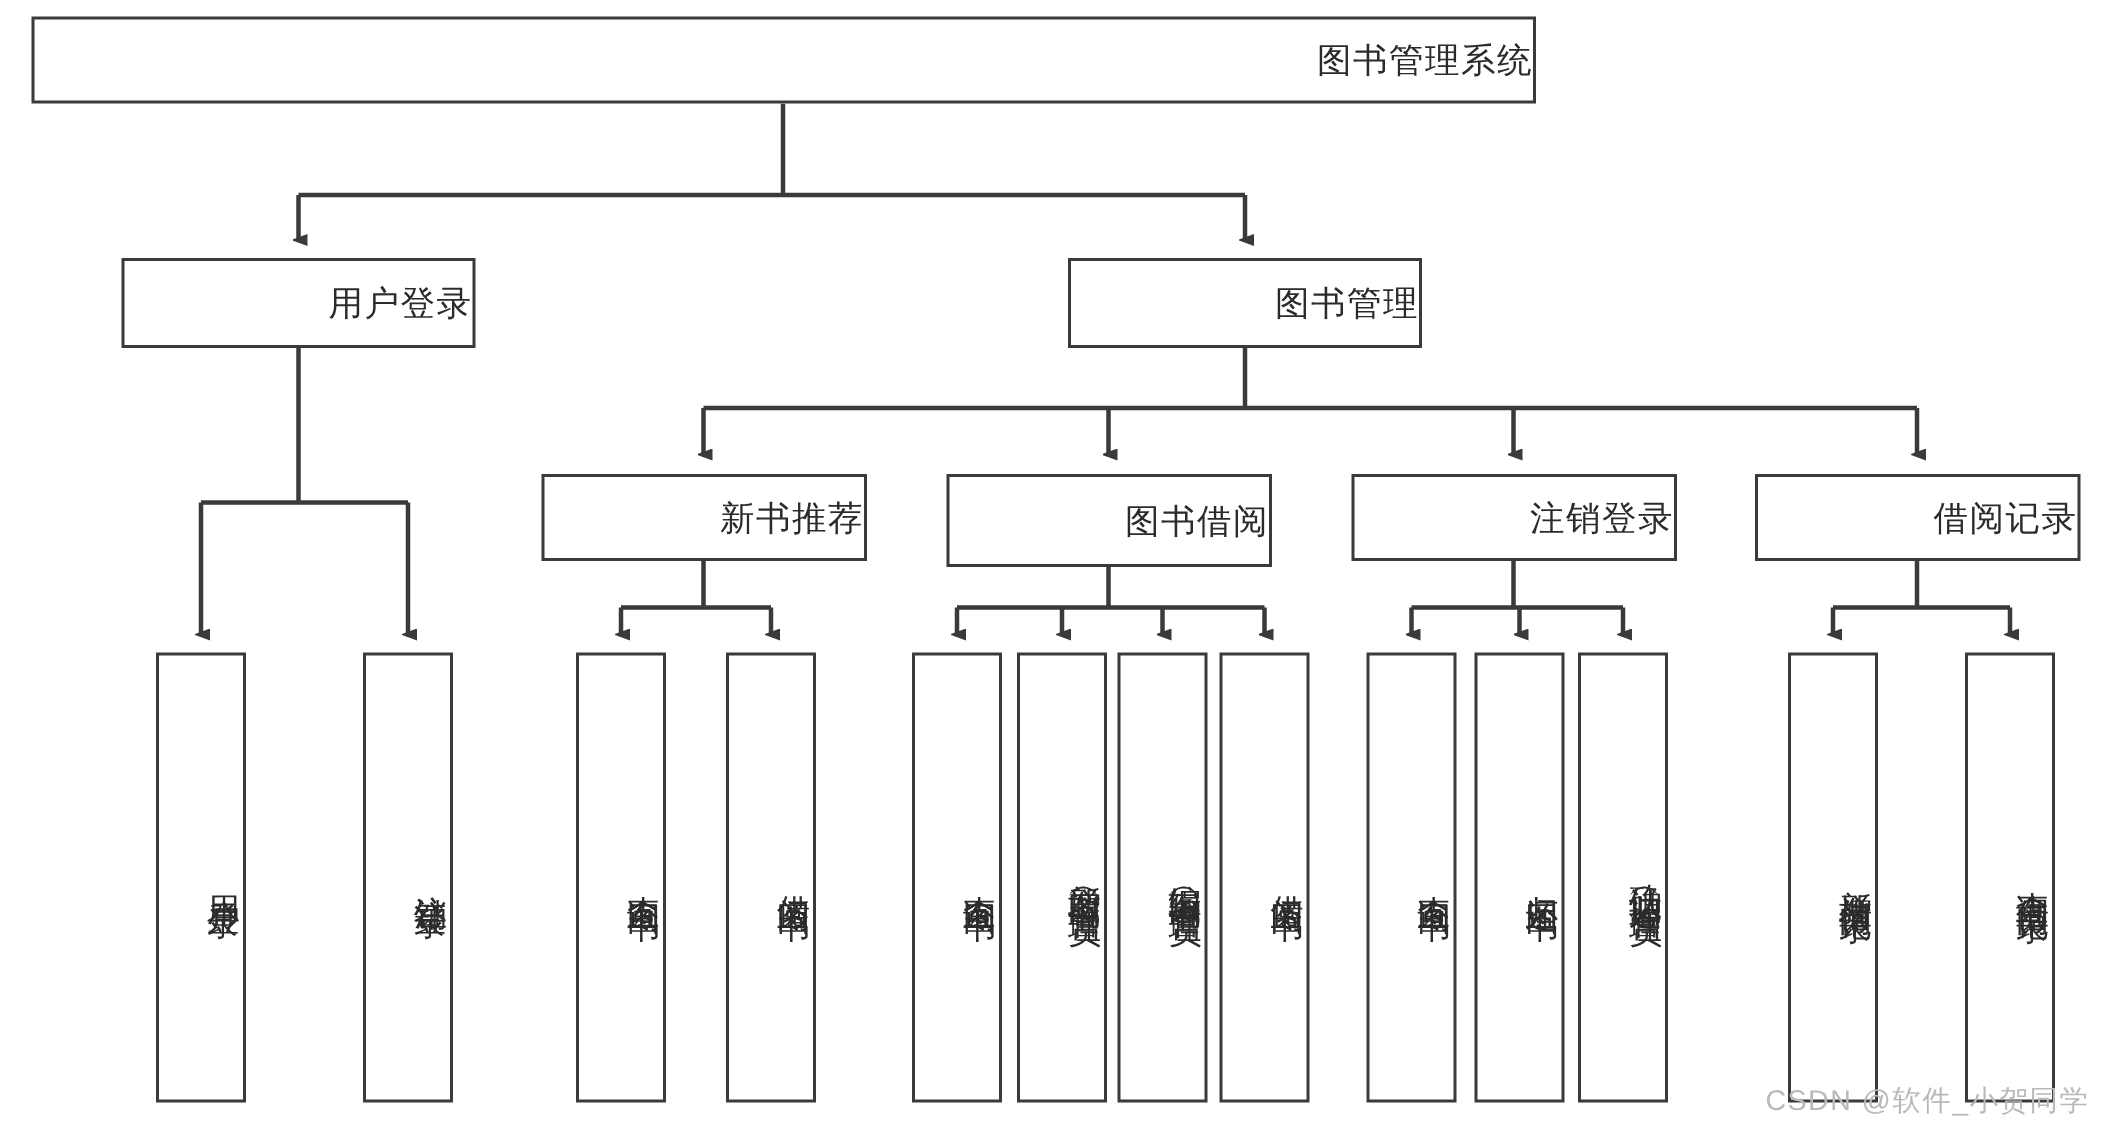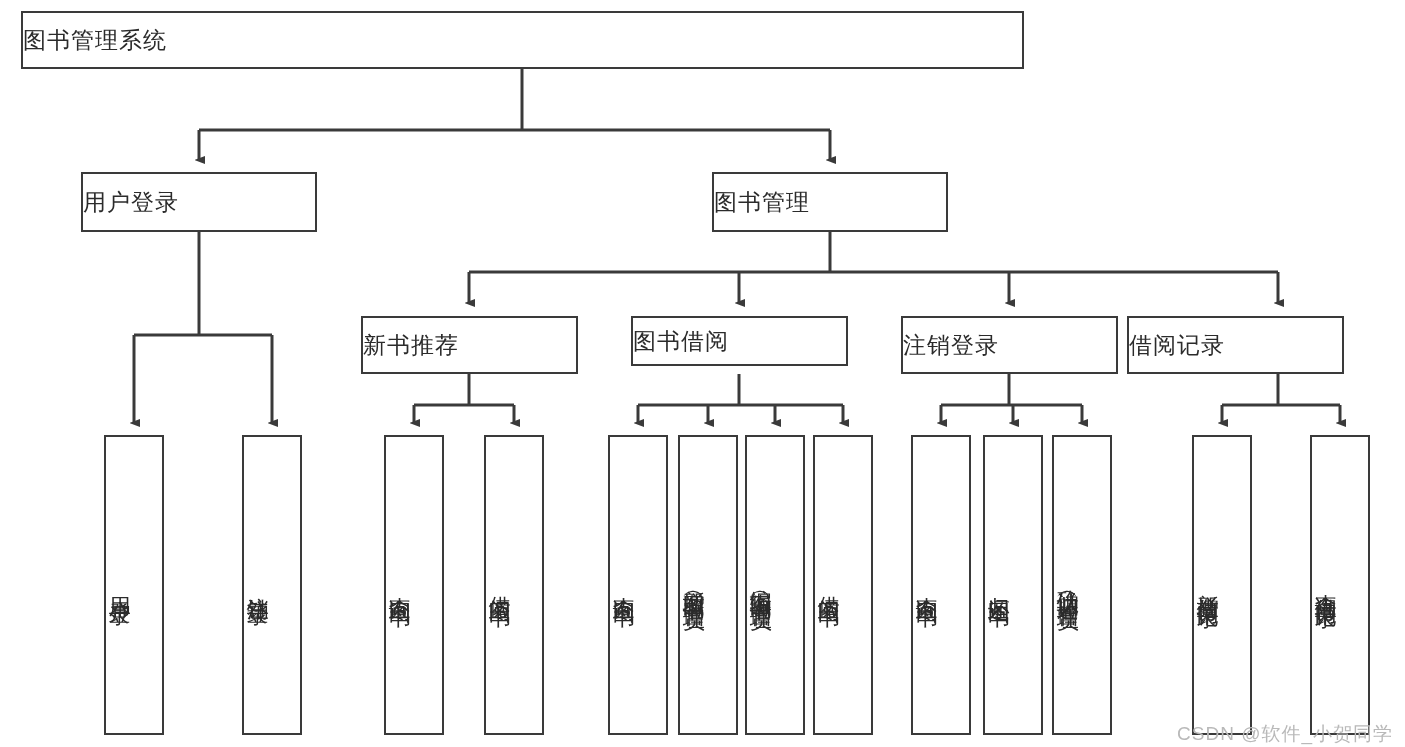--- a/index.html
+++ b/index.html
@@ -11,21 +11,21 @@
     background:#ffffff;
     overflow:hidden;
   }
   .node{
     position:absolute;
     box-sizing:border-box;
     border:2.5px solid #3a3a3a;
     background:#ffffff;
     display:flex;
     align-items:center;
-    justify-content:flex-start;
+    justify-content:flex-end;
     color:#2b2b2b;
   }
   .node .label{
     font-size:23px;
     line-height:1.25;
     letter-spacing:1px;
     white-space:nowrap;
   }
   .leaf{
     border-width:2.5px;
@@ -120,27 +120,27 @@
   <div class="node" id="node-l2-0" style="left: 81px; top: 172px; width: 236px; height: 60px; border-color: rgb(58, 58, 58); color: rgb(43, 43, 43);">
     <span class="label">用户登录</span>
   </div>
   <div class="node" id="node-l3-0" style="left: 361px; top: 316px; width: 217px; height: 58px; border-color: rgb(58, 58, 58); color: rgb(43, 43, 43);">
     <span class="label">新书推荐</span>
   </div>
 
   <div class="node" id="node-l2-1" style="left: 712px; top: 172px; width: 236px; height: 60px; border-color: rgb(58, 58, 58); color: rgb(43, 43, 43);">
     <span class="label">图书管理</span>
   </div>
-  <div class="node" id="node-l3-1" style="left: 631px; top: 316px; width: 217px; height: 50px; border-color: rgb(58, 58, 58); color: rgb(43, 43, 43);">
+  <div class="node" id="node-l3-1" style="left: 631px; top: 316px; width: 217px; height: 62px; border-color: rgb(58, 58, 58); color: rgb(43, 43, 43);">
     <span class="label">图书借阅</span>
   </div>
   <div class="node" id="node-l3-2" style="left: 901px; top: 316px; width: 217px; height: 58px; border-color: rgb(58, 58, 58); color: rgb(43, 43, 43);">
     <span class="label">注销登录</span>
   </div>
-  <div class="node" id="node-l3-3" style="left: 1127px; top: 316px; width: 217px; height: 58px; border-color: rgb(58, 58, 58); color: rgb(43, 43, 43);">
+  <div class="node" id="node-l3-3" style="left: 1170px; top: 316px; width: 217px; height: 58px; border-color: rgb(58, 58, 58); color: rgb(43, 43, 43);">
     <span class="label">借阅记录</span>
   </div>
 
   <div class="node leaf" id="node-leaf-0" style="left: 104px; top: 435px; width: 60px; height: 300px; border-color: rgb(58, 58, 58); color: rgb(43, 43, 43);">
     <span class="label">用户登录</span>
   </div>
   <div class="node leaf" id="node-leaf-1" style="left: 242px; top: 435px; width: 60px; height: 300px; border-color: rgb(58, 58, 58); color: rgb(43, 43, 43);">
     <span class="label">注销登录</span>
   </div>
   <div class="node leaf" id="node-leaf-2" style="left: 384px; top: 435px; width: 60px; height: 300px; border-color: rgb(58, 58, 58); color: rgb(43, 43, 43);">

